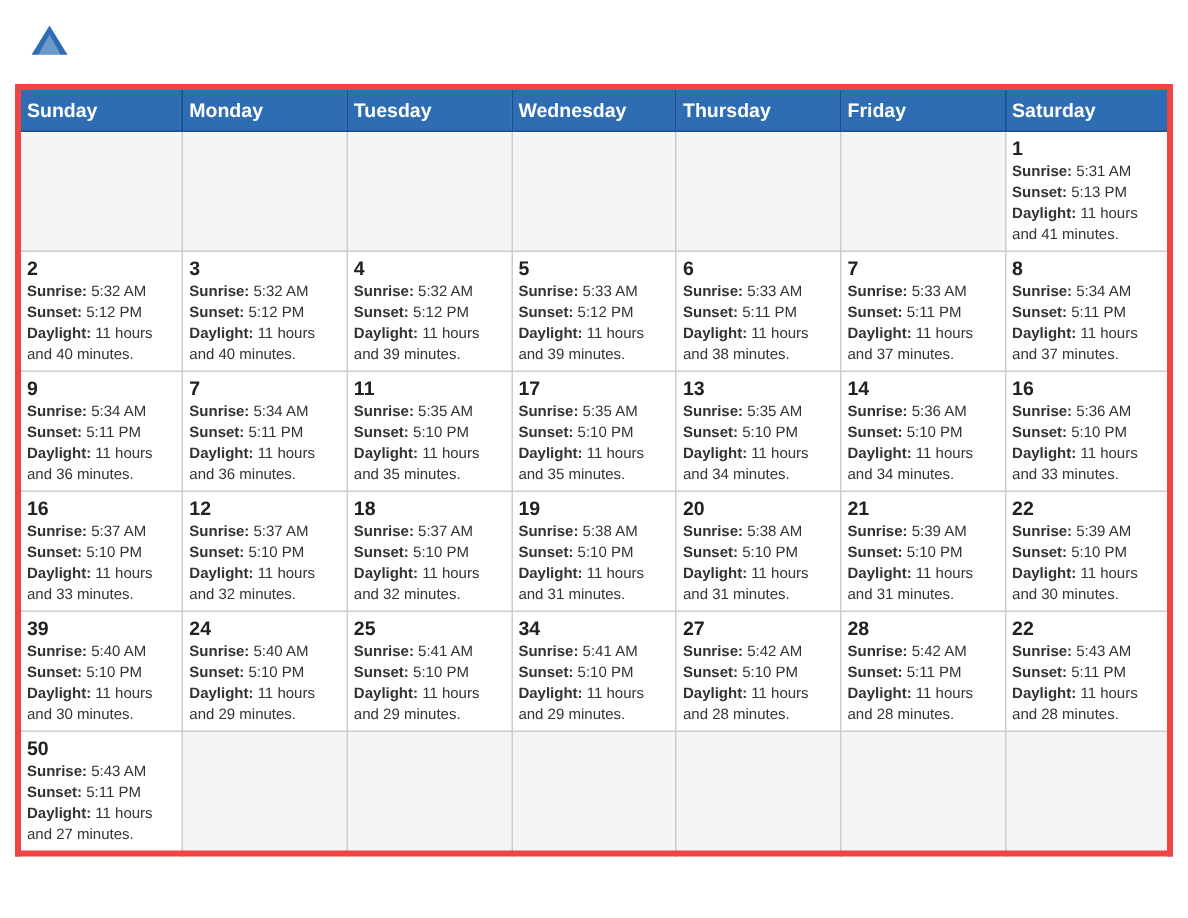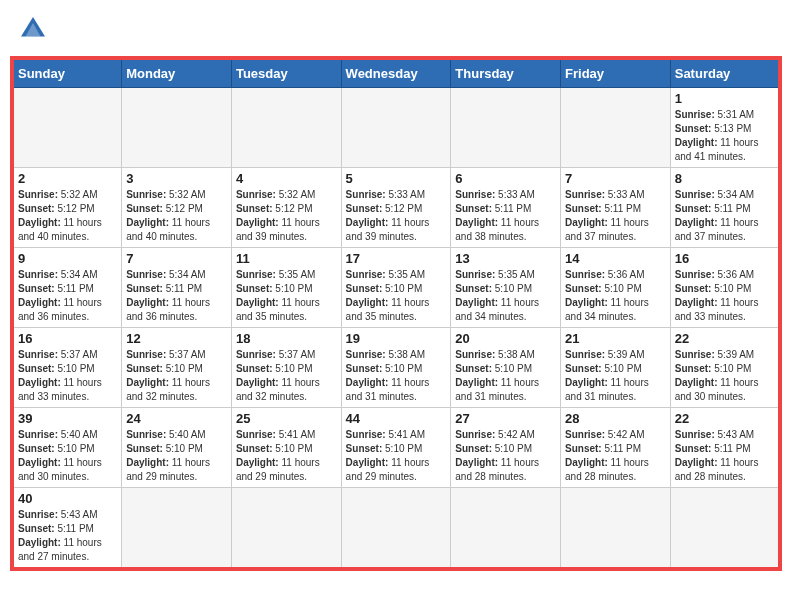--- a/index.html
+++ b/index.html
@@ -226,39 +226,39 @@
         </td>
         <td>
           <span class="day-number">24</span>
           <div class="day-info"><strong>Sunrise:</strong> 5:40 AM<br><strong>Sunset:</strong> 5:10 PM<br><strong>Daylight:</strong> 11 hours and 29 minutes.</div>
         </td>
         <td>
           <span class="day-number">25</span>
           <div class="day-info"><strong>Sunrise:</strong> 5:41 AM<br><strong>Sunset:</strong> 5:10 PM<br><strong>Daylight:</strong> 11 hours and 29 minutes.</div>
         </td>
         <td>
-          <span class="day-number">44</span>
+          <span class="day-number">34</span>
           <div class="day-info"><strong>Sunrise:</strong> 5:41 AM<br><strong>Sunset:</strong> 5:10 PM<br><strong>Daylight:</strong> 11 hours and 29 minutes.</div>
         </td>
         <td>
           <span class="day-number">27</span>
           <div class="day-info"><strong>Sunrise:</strong> 5:42 AM<br><strong>Sunset:</strong> 5:10 PM<br><strong>Daylight:</strong> 11 hours and 28 minutes.</div>
         </td>
         <td>
           <span class="day-number">28</span>
           <div class="day-info"><strong>Sunrise:</strong> 5:42 AM<br><strong>Sunset:</strong> 5:11 PM<br><strong>Daylight:</strong> 11 hours and 28 minutes.</div>
         </td>
         <td>
           <span class="day-number">22</span>
           <div class="day-info"><strong>Sunrise:</strong> 5:43 AM<br><strong>Sunset:</strong> 5:11 PM<br><strong>Daylight:</strong> 11 hours and 28 minutes.</div>
         </td>
       </tr>
       <tr>
         <td>
-          <span class="day-number">40</span>
+          <span class="day-number">50</span>
           <div class="day-info"><strong>Sunrise:</strong> 5:43 AM<br><strong>Sunset:</strong> 5:11 PM<br><strong>Daylight:</strong> 11 hours and 27 minutes.</div>
         </td>
         <td class="empty"></td>
         <td class="empty"></td>
         <td class="empty"></td>
         <td class="empty"></td>
         <td class="empty"></td>
         <td class="empty"></td>
       </tr>
     </tbody>

